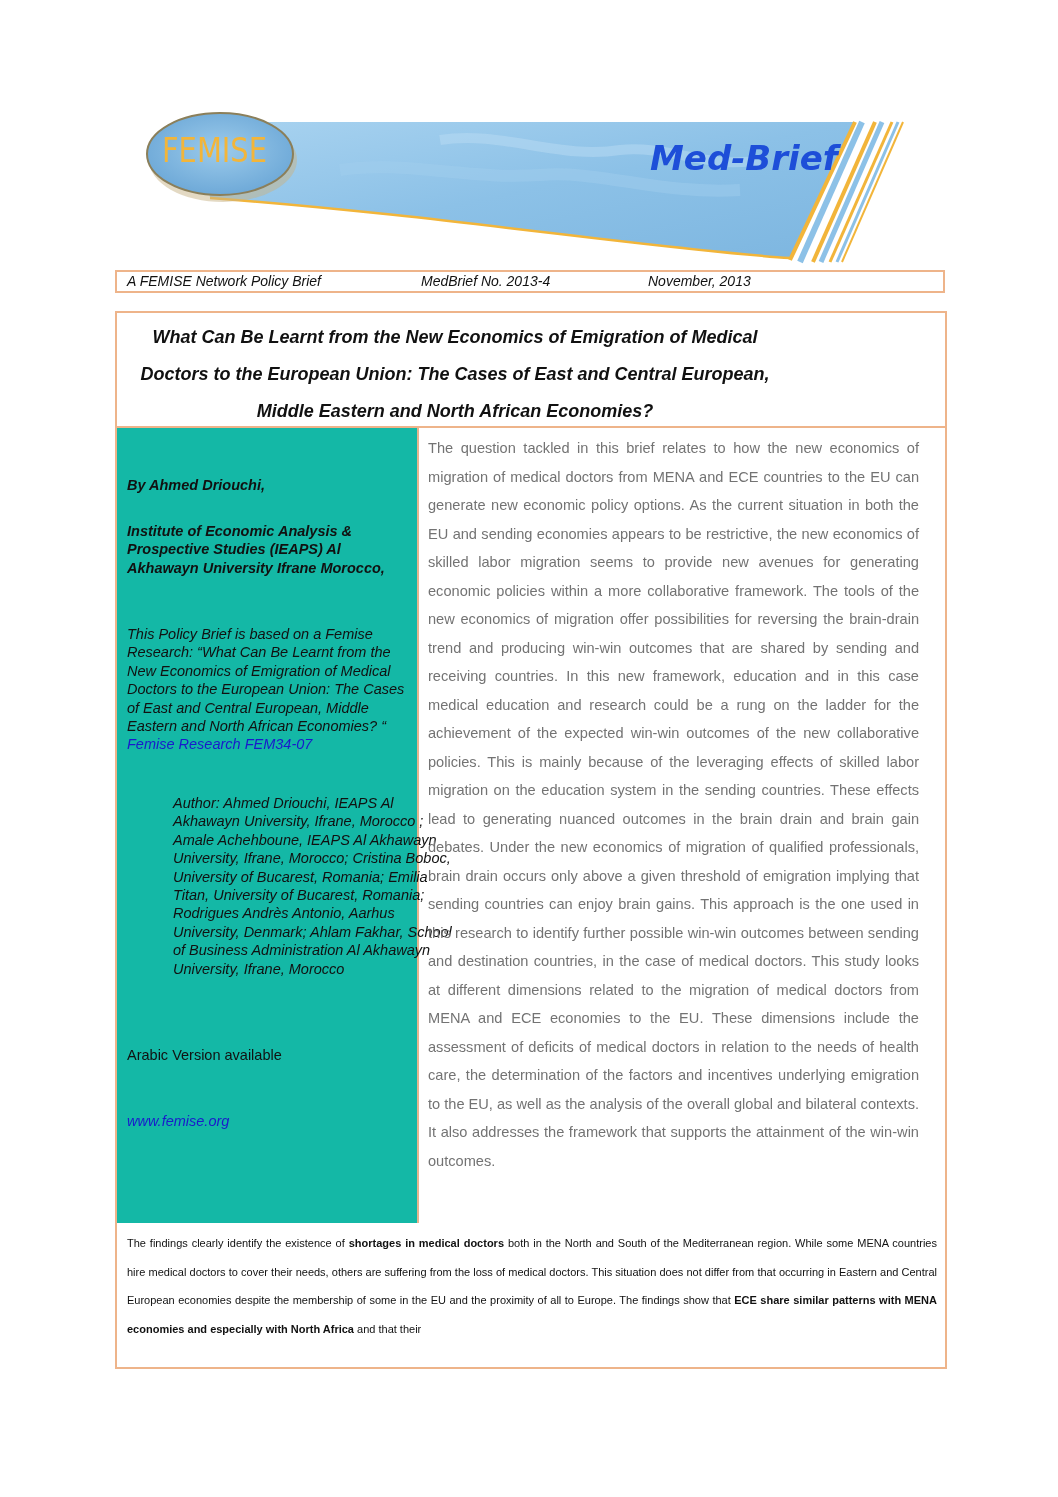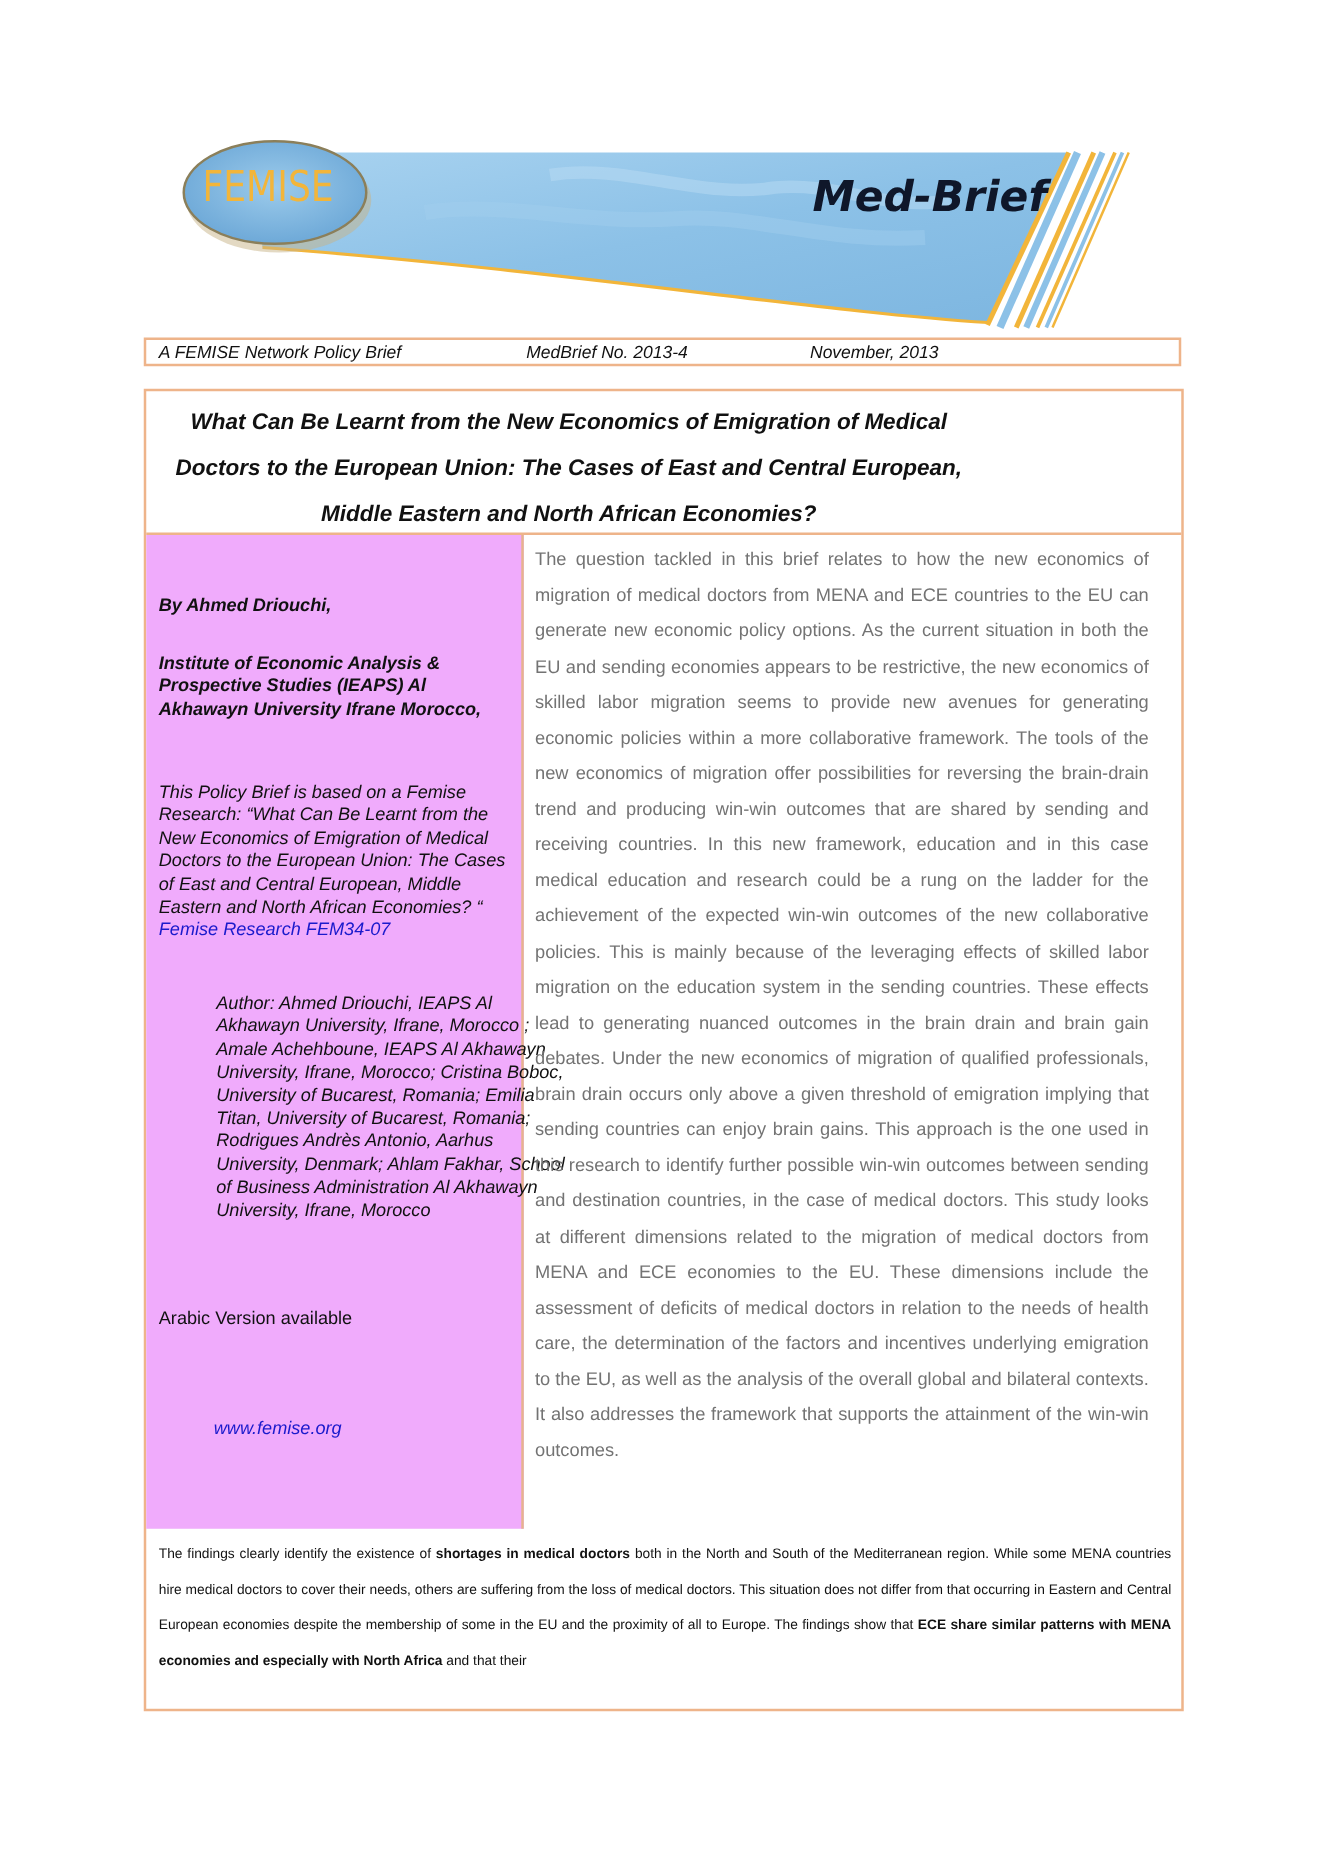--- a/index.html
+++ b/index.html
@@ -6,44 +6,44 @@
   body { width:1058px; height:1497px; position:relative; overflow:hidden;
          font-family:"Liberation Sans", sans-serif; color:#111; }
 
   
   .banner { position:absolute; left:140px; top:100px; width:800px; height:170px; }
   .banner svg { position:absolute; left:0; top:0; }
   .logo-text { position:absolute; left:22px; top:30px; font-family:"DejaVu Sans", sans-serif;
                font-size:34px; color:#f2b53a; letter-spacing:0px; font-weight:normal;
                transform:scaleX(0.85); transform-origin:left; }
   .medbrief { position:absolute; left:510px; top:38px; font-family:"DejaVu Sans", sans-serif;
-              font-size:34px; font-weight:bold; font-style:italic; color:#0f172a; }
+              font-size:34px; font-weight:bold; font-style:italic; color:#1d4ed8; }
 
   
   .infobar { position:absolute; left:115px; top:270px; width:826px; height:19px;
              border:2px solid #eeb48a; font-style:italic; font-size:14px; line-height:19px; color:#111; }
   .infobar span { position:absolute; top:0; }
 
   
   .frame { position:absolute; left:115px; top:311px; width:828px; height:1054px;
            border:2px solid #eeb48a; border-bottom-width:2px; }
   .title { position:absolute; left:0; top:6px; width:676px; text-align:center;
            font-weight:bold; font-style:italic; font-size:18px; line-height:37px; color:#111; }
   .title-sep { position:absolute; left:0; top:113px; width:828px; height:2px; background:#eeb48a; }
 
   .sidebar { position:absolute; left:0; top:115px; width:300px; height:795px;
-             background:#f0abfc; border-right:2px solid #e6b48e; }
+             background:#14b8a6; border-right:2px solid #e6b48e; }
   .sidebar .blk { position:absolute; left:10px; width:285px; font-size:14.5px; line-height:18.4px; }
   .sb-author { top:48px; font-weight:bold; font-style:italic; }
   .sb-inst { top:94px; font-weight:bold; font-style:italic; }
   .sb-based { top:197px; font-style:italic; }
   .sb-link { color:#1a1acc; font-style:italic; }
   .sb-authors { top:366px; font-style:italic;margin-left:46px; }
   .sb-arabic { top:618px; }
-  .sb-web { top:706px; color:#1a1acc; font-style:italic;margin-left:44px; }
+  .sb-web { top:684px; color:#1a1acc; font-style:italic; }
 
   .rightcol { position:absolute; left:311px; top:121px; width:491px; font-size:14.6px;
               line-height:28.5px; text-align:justify; color:#737373; }
   .bottom { position:absolute; left:10px; top:916px; width:810px; font-size:11px;
             line-height:28.5px; text-align:justify; color:#111; }
   .b { font-weight:bold; }
 </style>
 </head>
 <body>
 

